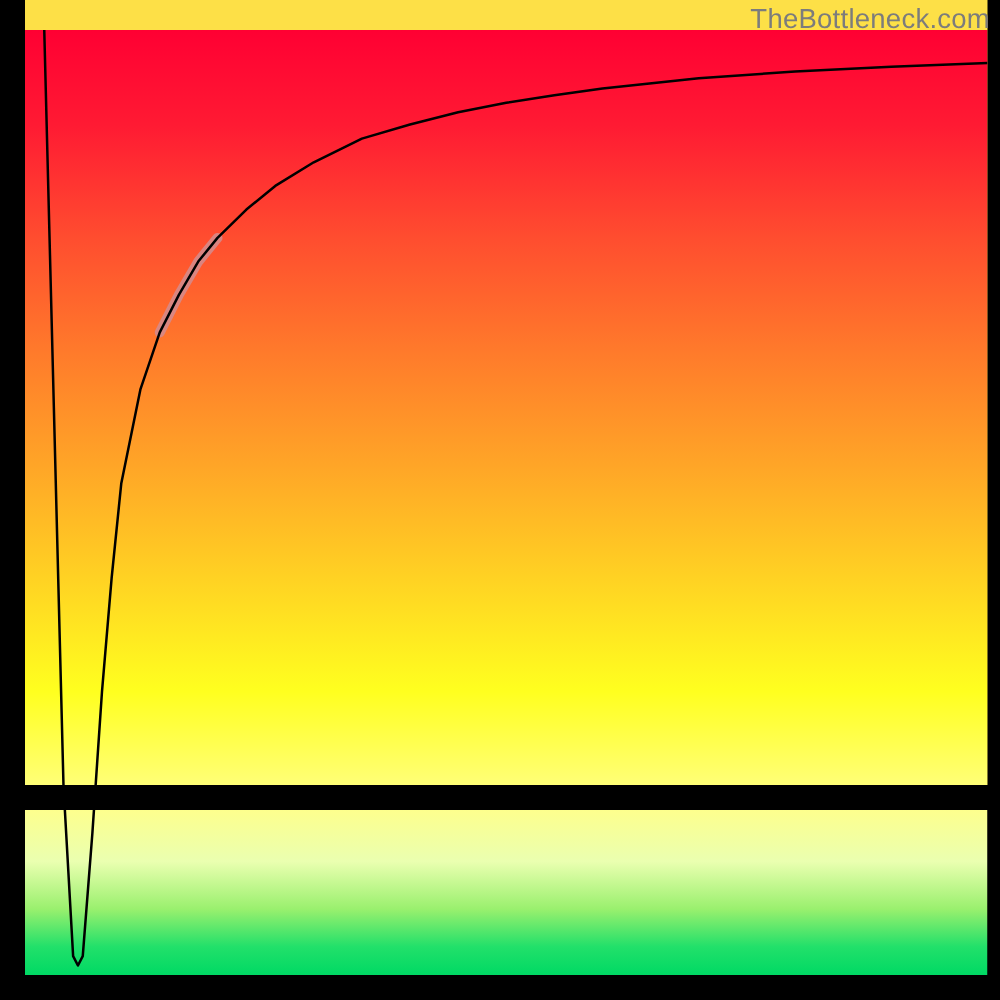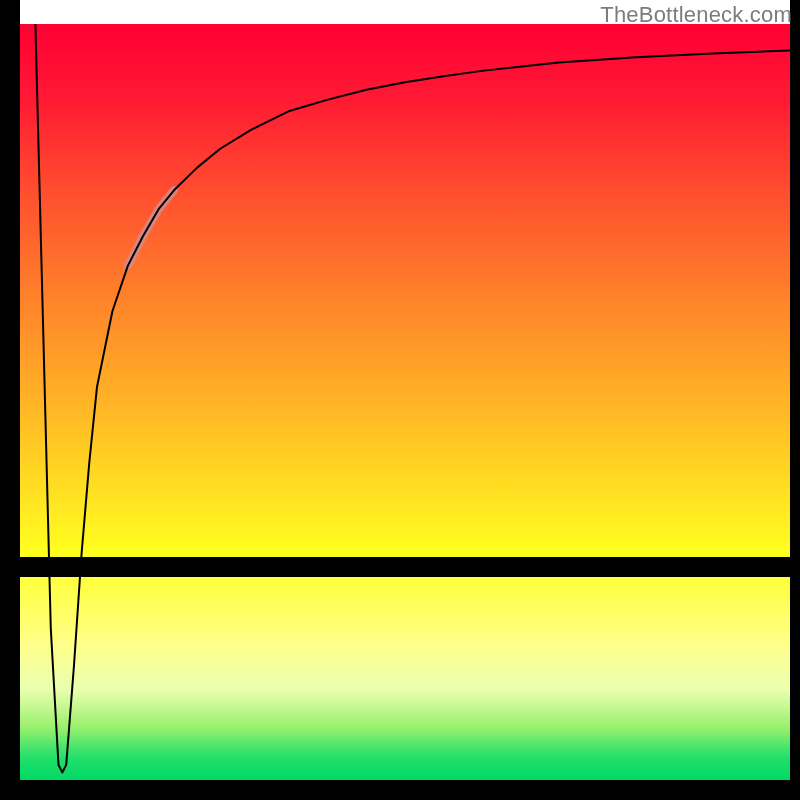--- a/index.html
+++ b/index.html
@@ -7,22 +7,22 @@
     padding: 0;
     width: 800px;
     height: 800px;
     background: #000;
     font-family: Arial, Helvetica, sans-serif;
     overflow: hidden;
   }
   .outer {
     position: relative;
     width: 800px;
-    height: 577px;
-    background: #ffffff;
+    height: 648px;
+    background: #fde047;
   }
   .watermark {
     position: absolute;
     top: 2px;
     right: 8px;
     color: #7c7c7c;
     font-size: 22px;
     font-weight: 400;
     letter-spacing: 0.2px;
     z-index: 5;

